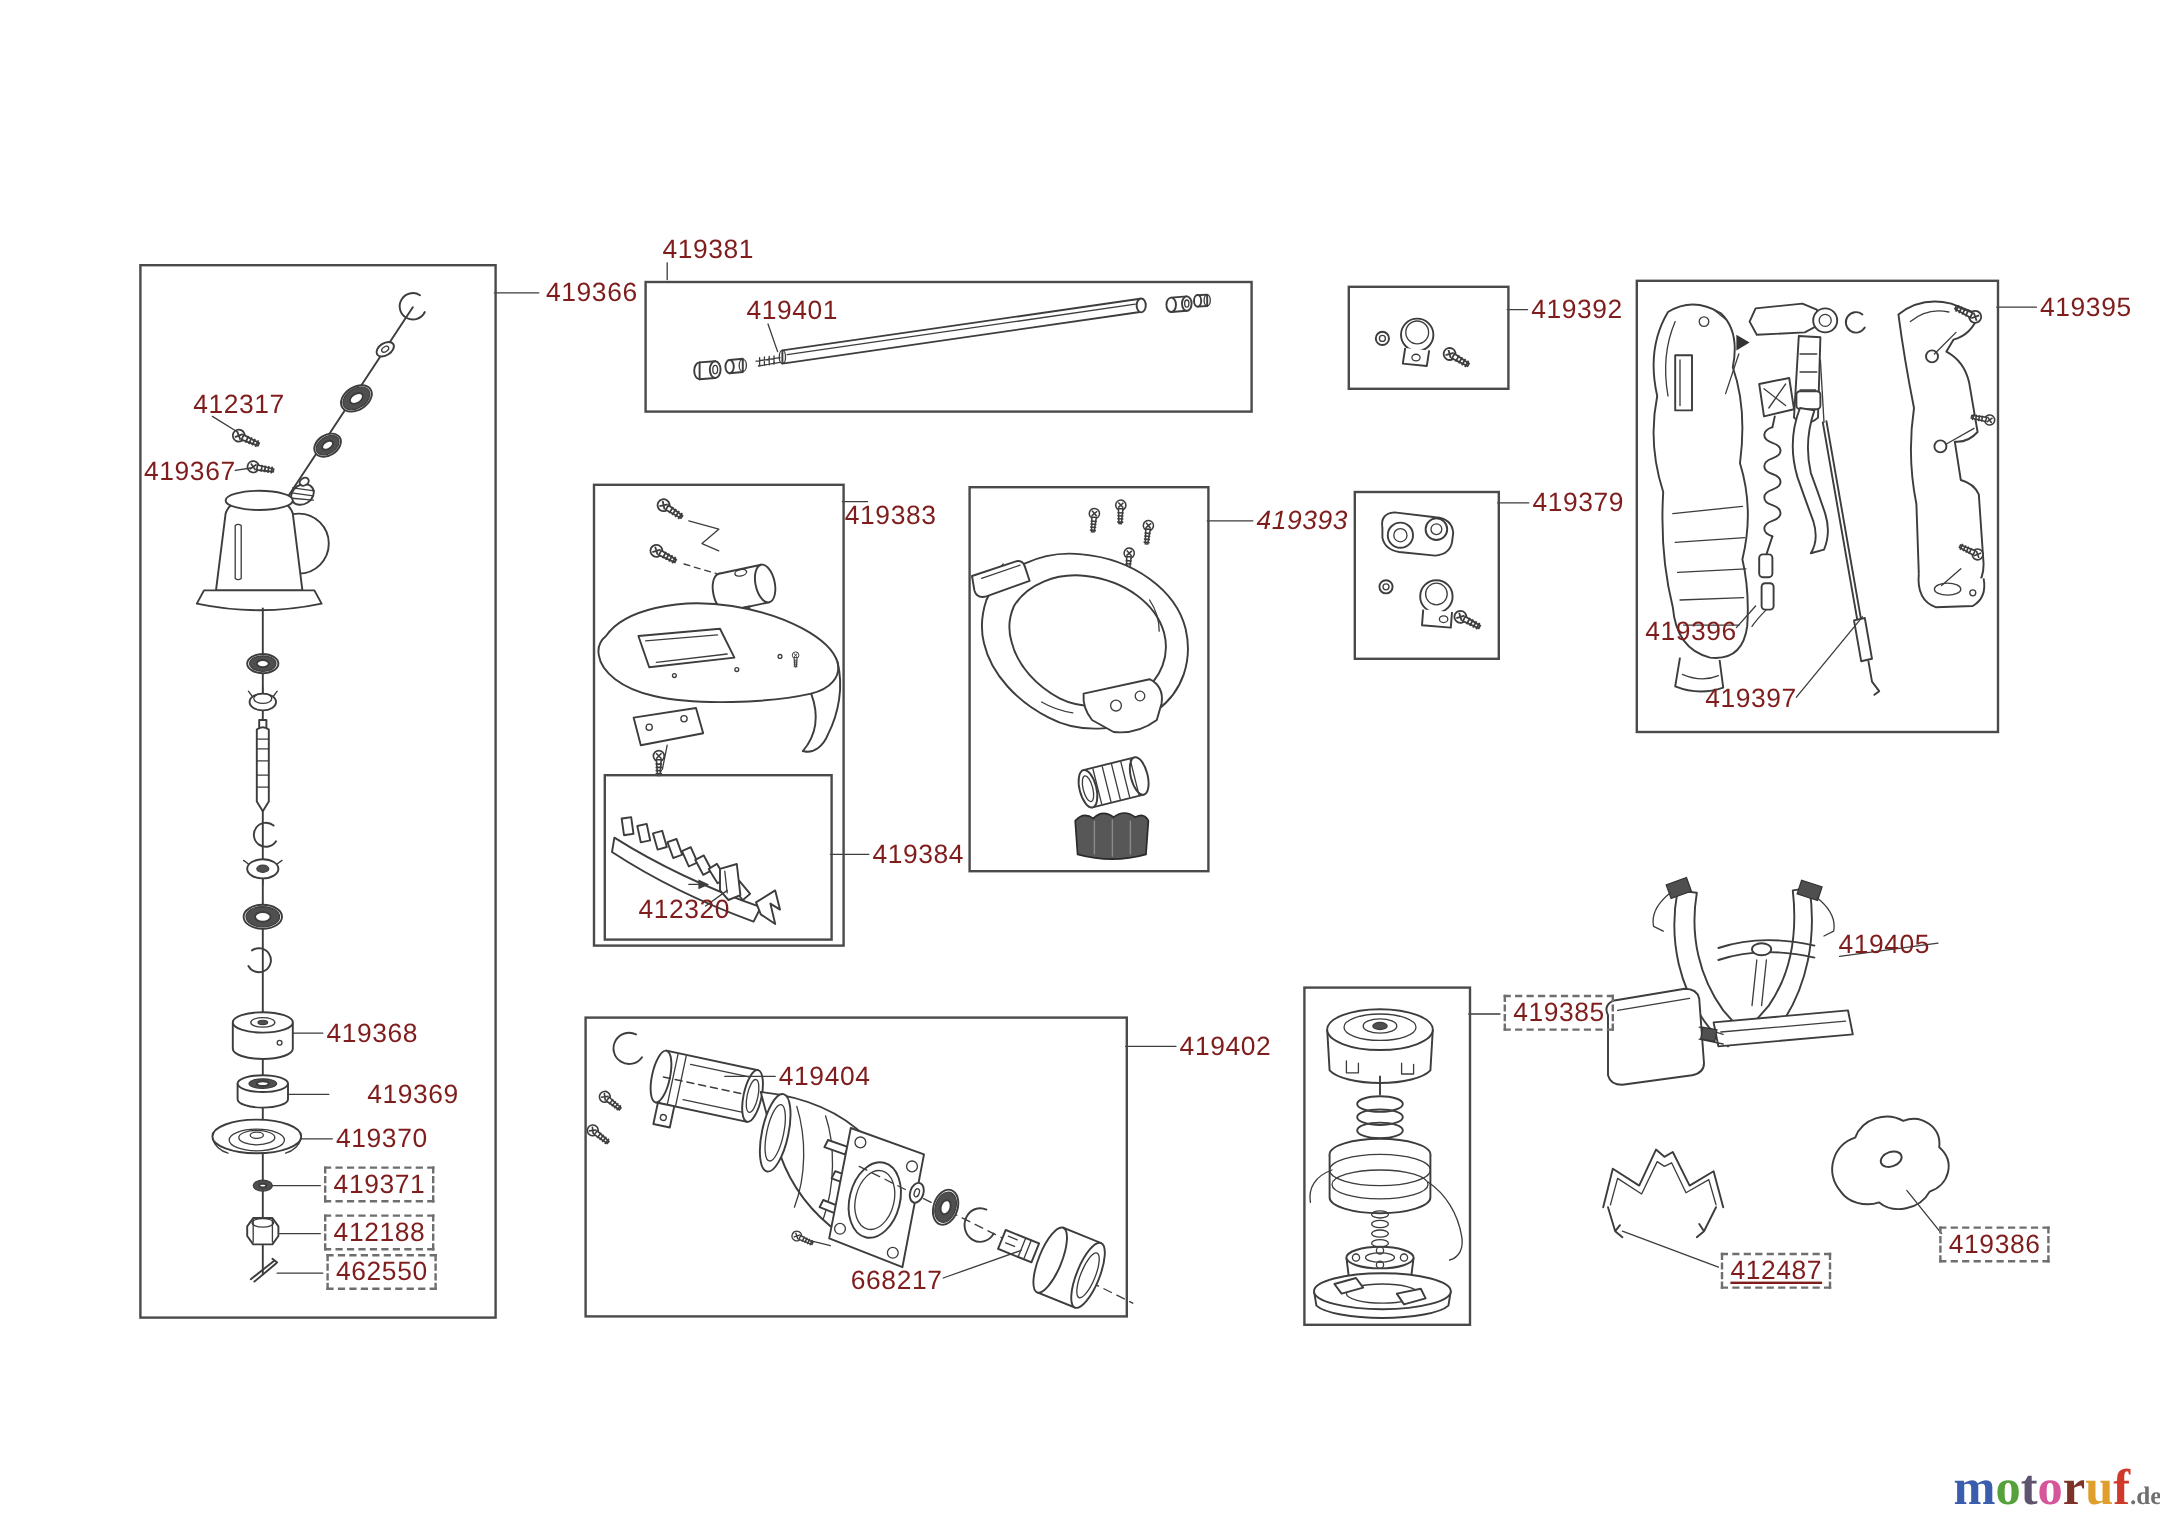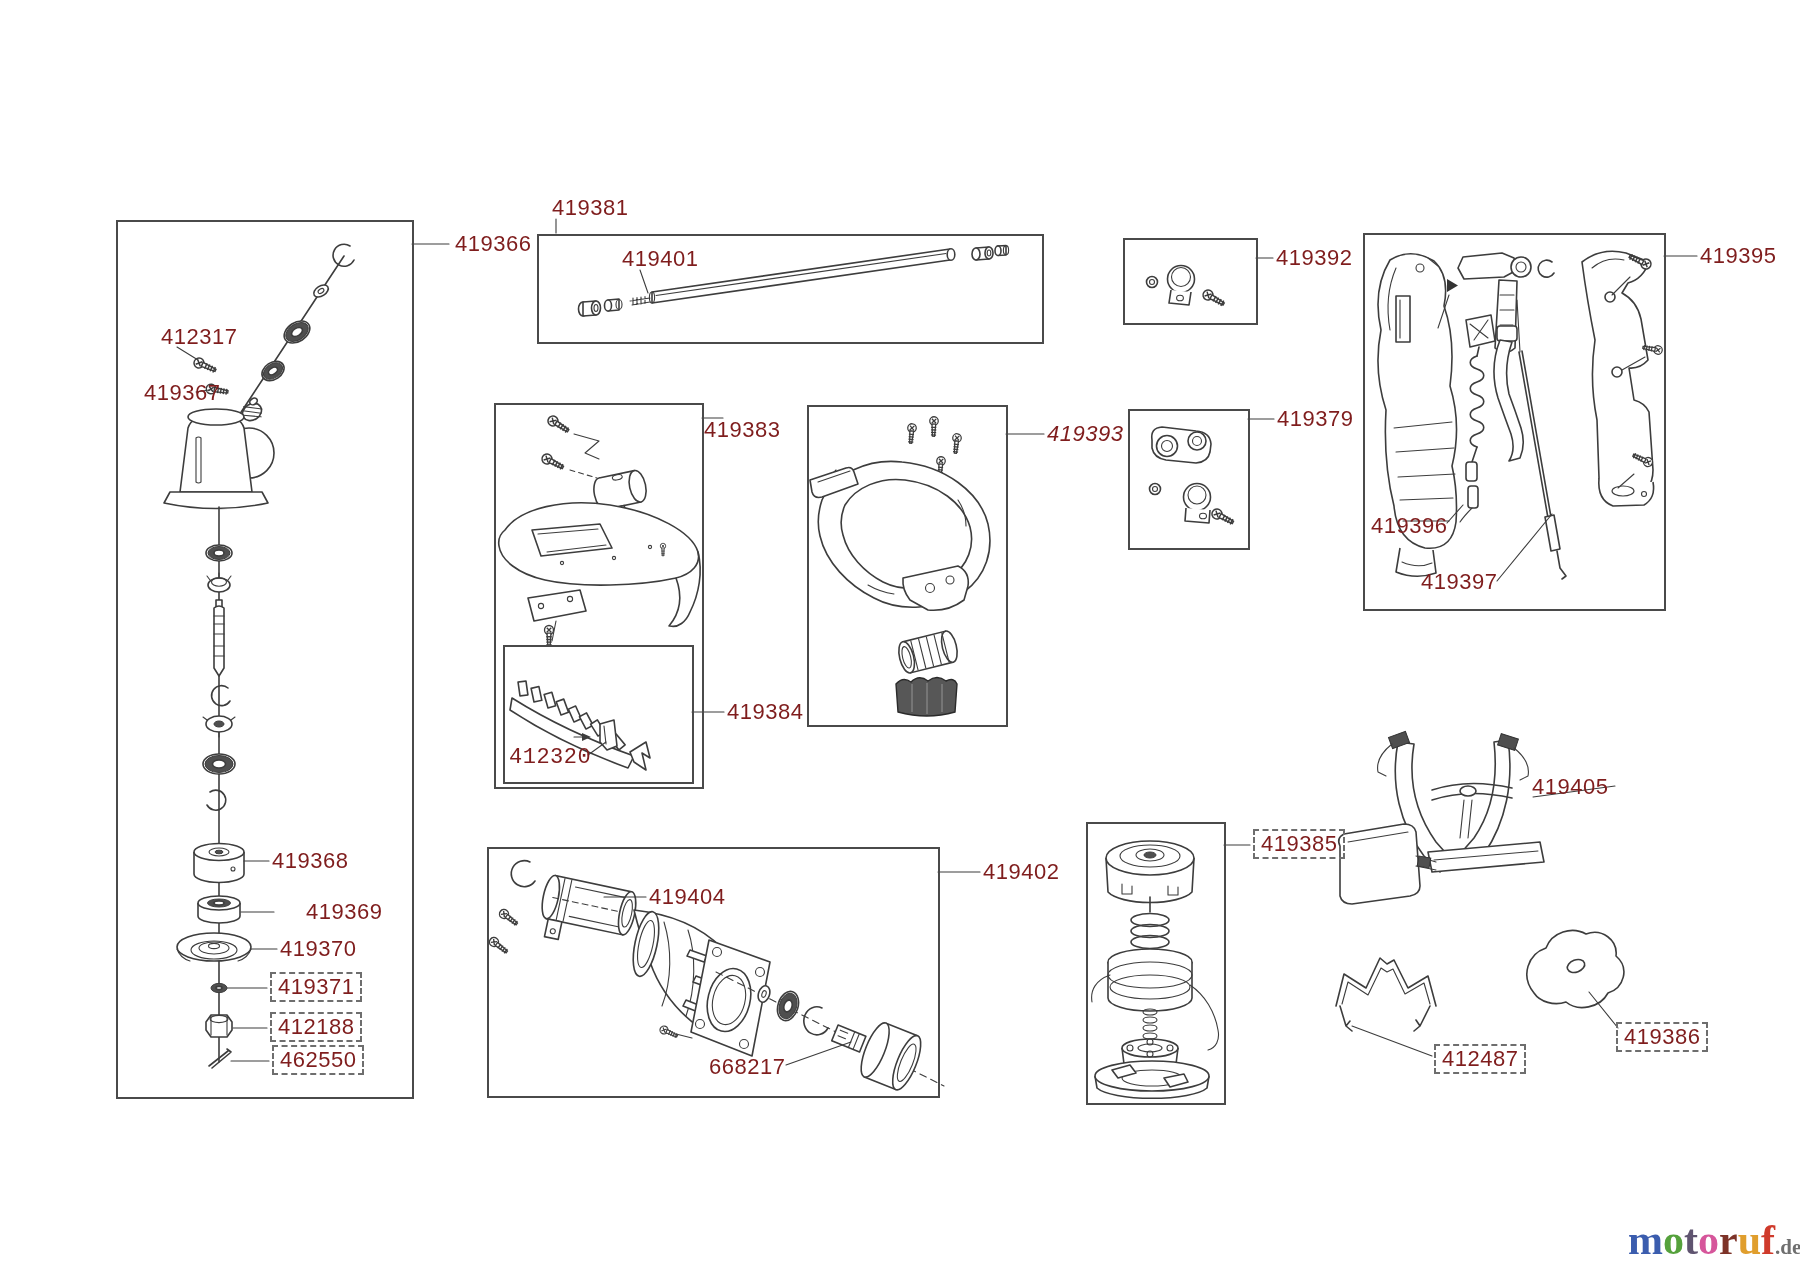--- a/index.html
+++ b/index.html
@@ -464,43 +464,43 @@
 <div class="pbox" style="left:1363px;top:233px;width:299px;height:374px;"></div>
 <div class="pbox" style="left:494px;top:403px;width:206px;height:382px;"></div>
 <div class="pbox" style="left:503px;top:645px;width:187px;height:135px;"></div>
 <div class="pbox" style="left:807px;top:405px;width:197px;height:318px;"></div>
 <div class="pbox" style="left:1128px;top:409px;width:118px;height:137px;"></div>
 <div class="pbox" style="left:487px;top:847px;width:449px;height:247px;"></div>
 <div class="pbox" style="left:1086px;top:822px;width:136px;height:279px;"></div>
 
 <div class="lbl" style="left:455px;top:232px;">419366</div>
 <div class="lbl" style="left:161px;top:325px;">412317</div>
-<div class="lbl" style="left:120px;top:381px;margin-left:24px;">419367</div>
+<div class="lbl" style="left:120px;top:381px;">419367</div>
 <div class="lbl" style="left:272px;top:849px;">419368</div>
 <div class="lbl" style="left:277px;top:900px;margin-left:29px;">419369</div>
 <div class="lbl" style="left:280px;top:937px;">419370</div>
 <div class="lbl dashed" style="left:270px;top:972px;">419371</div>
 <div class="lbl dashed" style="left:270px;top:1012px;">412188</div>
 <div class="lbl dashed" style="left:272px;top:1045px;">462550</div>
 <div class="lbl" style="left:552px;top:196px;">419381</div>
 <div class="lbl" style="left:622px;top:247px;">419401</div>
 <div class="lbl" style="left:704px;top:406px;margin-top:12px;">419383</div>
 <div class="lbl" style="left:727px;top:700px;">419384</div>
-<div class="lbl" style="left:509px;top:746px;font-family:Liberation Mono, monospace;">412320</div>
+<div class="lbl" style="left:532px;top:746px;">412320</div>
 <div class="lbl" style="left:1047px;top:422px;font-style:italic;">419393</div>
 <div class="lbl" style="left:1276px;top:246px;">419392</div>
 <div class="lbl" style="left:1277px;top:407px;">419379</div>
 <div class="lbl" style="left:1700px;top:244px;">419395</div>
 <div class="lbl" style="left:1371px;top:514px;">419396</div>
 <div class="lbl" style="left:1421px;top:570px;">419397</div>
 <div class="lbl" style="left:983px;top:860px;">419402</div>
 <div class="lbl" style="left:649px;top:885px;">419404</div>
 <div class="lbl" style="left:709px;top:1055px;">668217</div>
 <div class="lbl dashed" style="left:1253px;top:829px;">419385</div>
 <div class="lbl" style="left:1532px;top:775px;text-align:center;">419405</div>
-<div class="lbl dashed" style="left:1434px;top:1044px;">412487</div>
+<div class="lbl dashed" style="left:1434px;top:1044px;text-decoration:underline;">412487</div>
 <div class="lbl dashed" style="left:1616px;top:1022px;">419386</div>
 
 <div id="watermark">
   <span><span style="color: rgb(59, 93, 174);">m</span><span style="color: rgb(85, 161, 60);">o</span><span style="color: rgb(95, 84, 112);">t</span><span style="color: rgb(214, 86, 155);">o</span><span style="color: rgb(125, 51, 40);">r</span><span style="color: rgb(224, 158, 45);">u</span><span style="color: rgb(207, 58, 43);">f</span></span><span class="suffix" style="color: rgb(111, 111, 111);">.de</span>
 </div>
 
 </div>
 
 </body></html>

